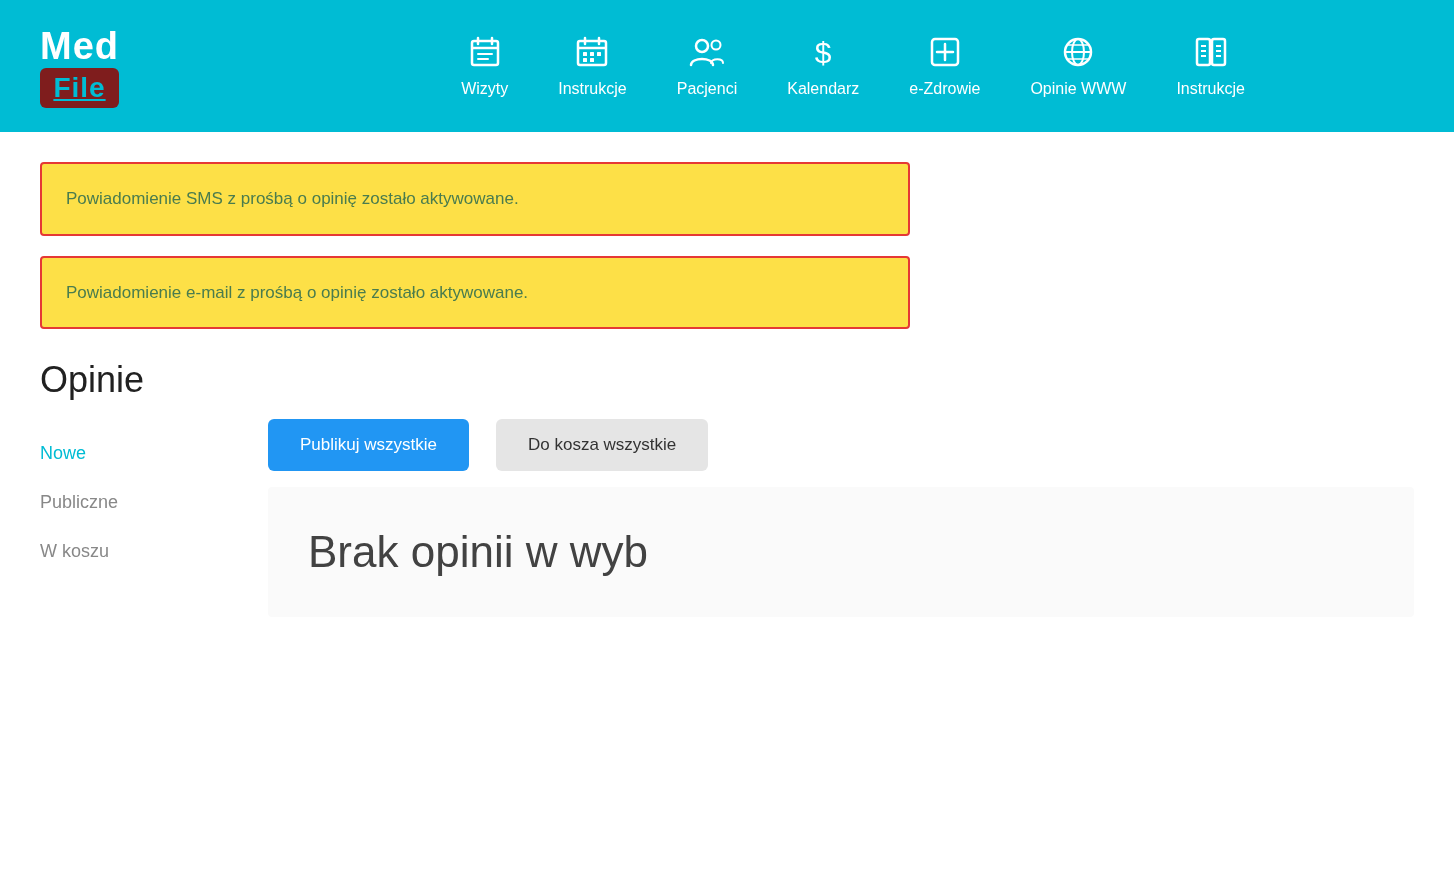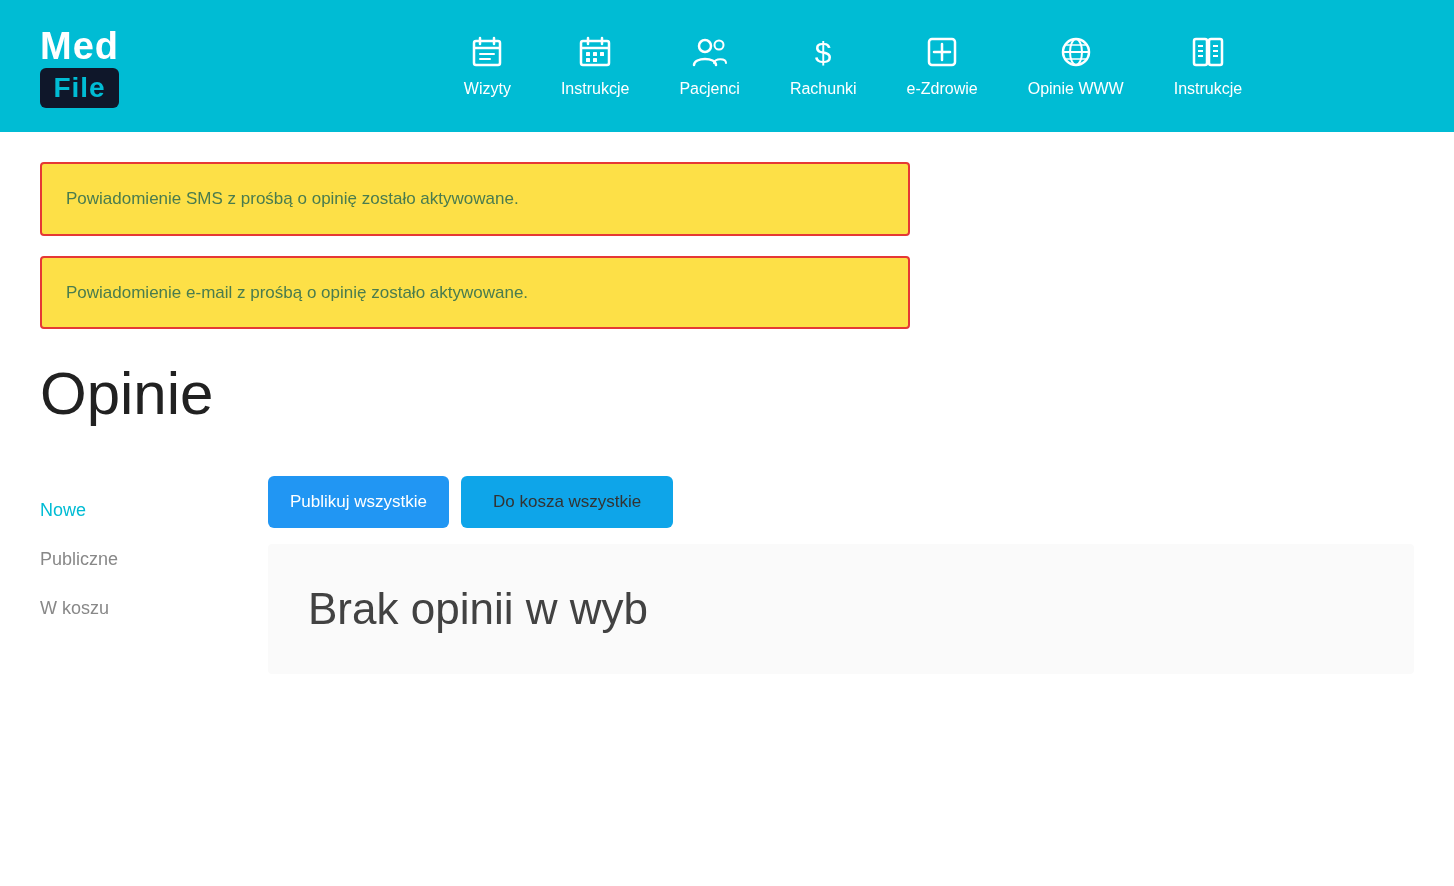--- a/index.html
+++ b/index.html
@@ -36,29 +36,30 @@
     }
 
     .logo-text {
       color: white;
       font-size: 38px;
       font-weight: 700;
       letter-spacing: 1px;
     }
 
     .logo-icon {
-      background: #0f172a;
+      background: #7f1d1d;
       border-radius: 6px;
       padding: 4px 8px;
       color: #00bcd4;
       font-size: 28px;
       font-weight: 900;
       display: flex;
       align-items: center;
       justify-content: center;
+      text-decoration: underline;
     }
 
     .nav {
       display: flex;
       align-items: center;
       gap: 10px;
       flex: 1;
       justify-content: center;
     }
 
@@ -99,24 +100,24 @@
       padding: 22px 24px;
       margin-bottom: 20px;
       max-width: 870px;
       font-size: 17px;
       color: #4a7c4e;
       line-height: 1.5;
     }
 
     
     .page-title {
-      font-size: 60px;
+      font-size: 36px;
       font-weight: 300;
       color: #212121;
-      margin: 30px 0 48px 0;
+      margin: 30px 0 18px 0;
     }
 
     
     .content-area {
       display: flex;
       gap: 8px;
     }
 
     
     .sidebar {
@@ -146,35 +147,36 @@
       display: flex;
       gap: 12px;
       margin-bottom: 16px;
     }
 
     .btn-primary {
       background: #2196f3;
       color: white;
       border: none;
       border-radius: 6px;
-      padding: 16px 22px;
+      padding: 16px 32px;
       font-size: 17px;
       cursor: pointer;
       font-weight: 500;
     }
 
     .btn-secondary {
-      background: #0ea5e9;
+      background: #e5e5e5;
       color: #333;
       border: none;
       border-radius: 6px;
       padding: 16px 32px;
       font-size: 17px;
       cursor: pointer;
       font-weight: 400;
+      margin-left: 15px;
     }
 
     .empty-panel {
       background: #fafafa;
       border-radius: 4px;
       min-height: 120px;
       display: flex;
       align-items: center;
       justify-content: flex-start;
       padding: 40px 40px;
@@ -235,21 +237,21 @@
         </svg>
       </span>
       <span class="nav-label">Pacjenci</span>
     </a>
     <a class="nav-item">
       <span class="nav-icon">
         <svg width="30" height="34" viewBox="0 0 30 34" fill="none">
           <text x="15" y="28" text-anchor="middle" fill="white" font-size="30" font-family="Arial">$</text>
         </svg>
       </span>
-      <span class="nav-label">Rachunki</span>
+      <span class="nav-label">Kalendarz</span>
     </a>
     <a class="nav-item">
       <span class="nav-icon">
         <svg width="34" height="34" viewBox="0 0 34 34" fill="none">
           <rect x="4" y="4" width="26" height="26" rx="3" stroke="white" stroke-width="2.5" fill="none"></rect>
           <line x1="17" y1="9" x2="17" y2="25" stroke="white" stroke-width="2.5" stroke-linecap="round"></line>
           <line x1="9" y1="17" x2="25" y2="17" stroke="white" stroke-width="2.5" stroke-linecap="round"></line>
         </svg>
       </span>
       <span class="nav-label">e-Zdrowie</span>

